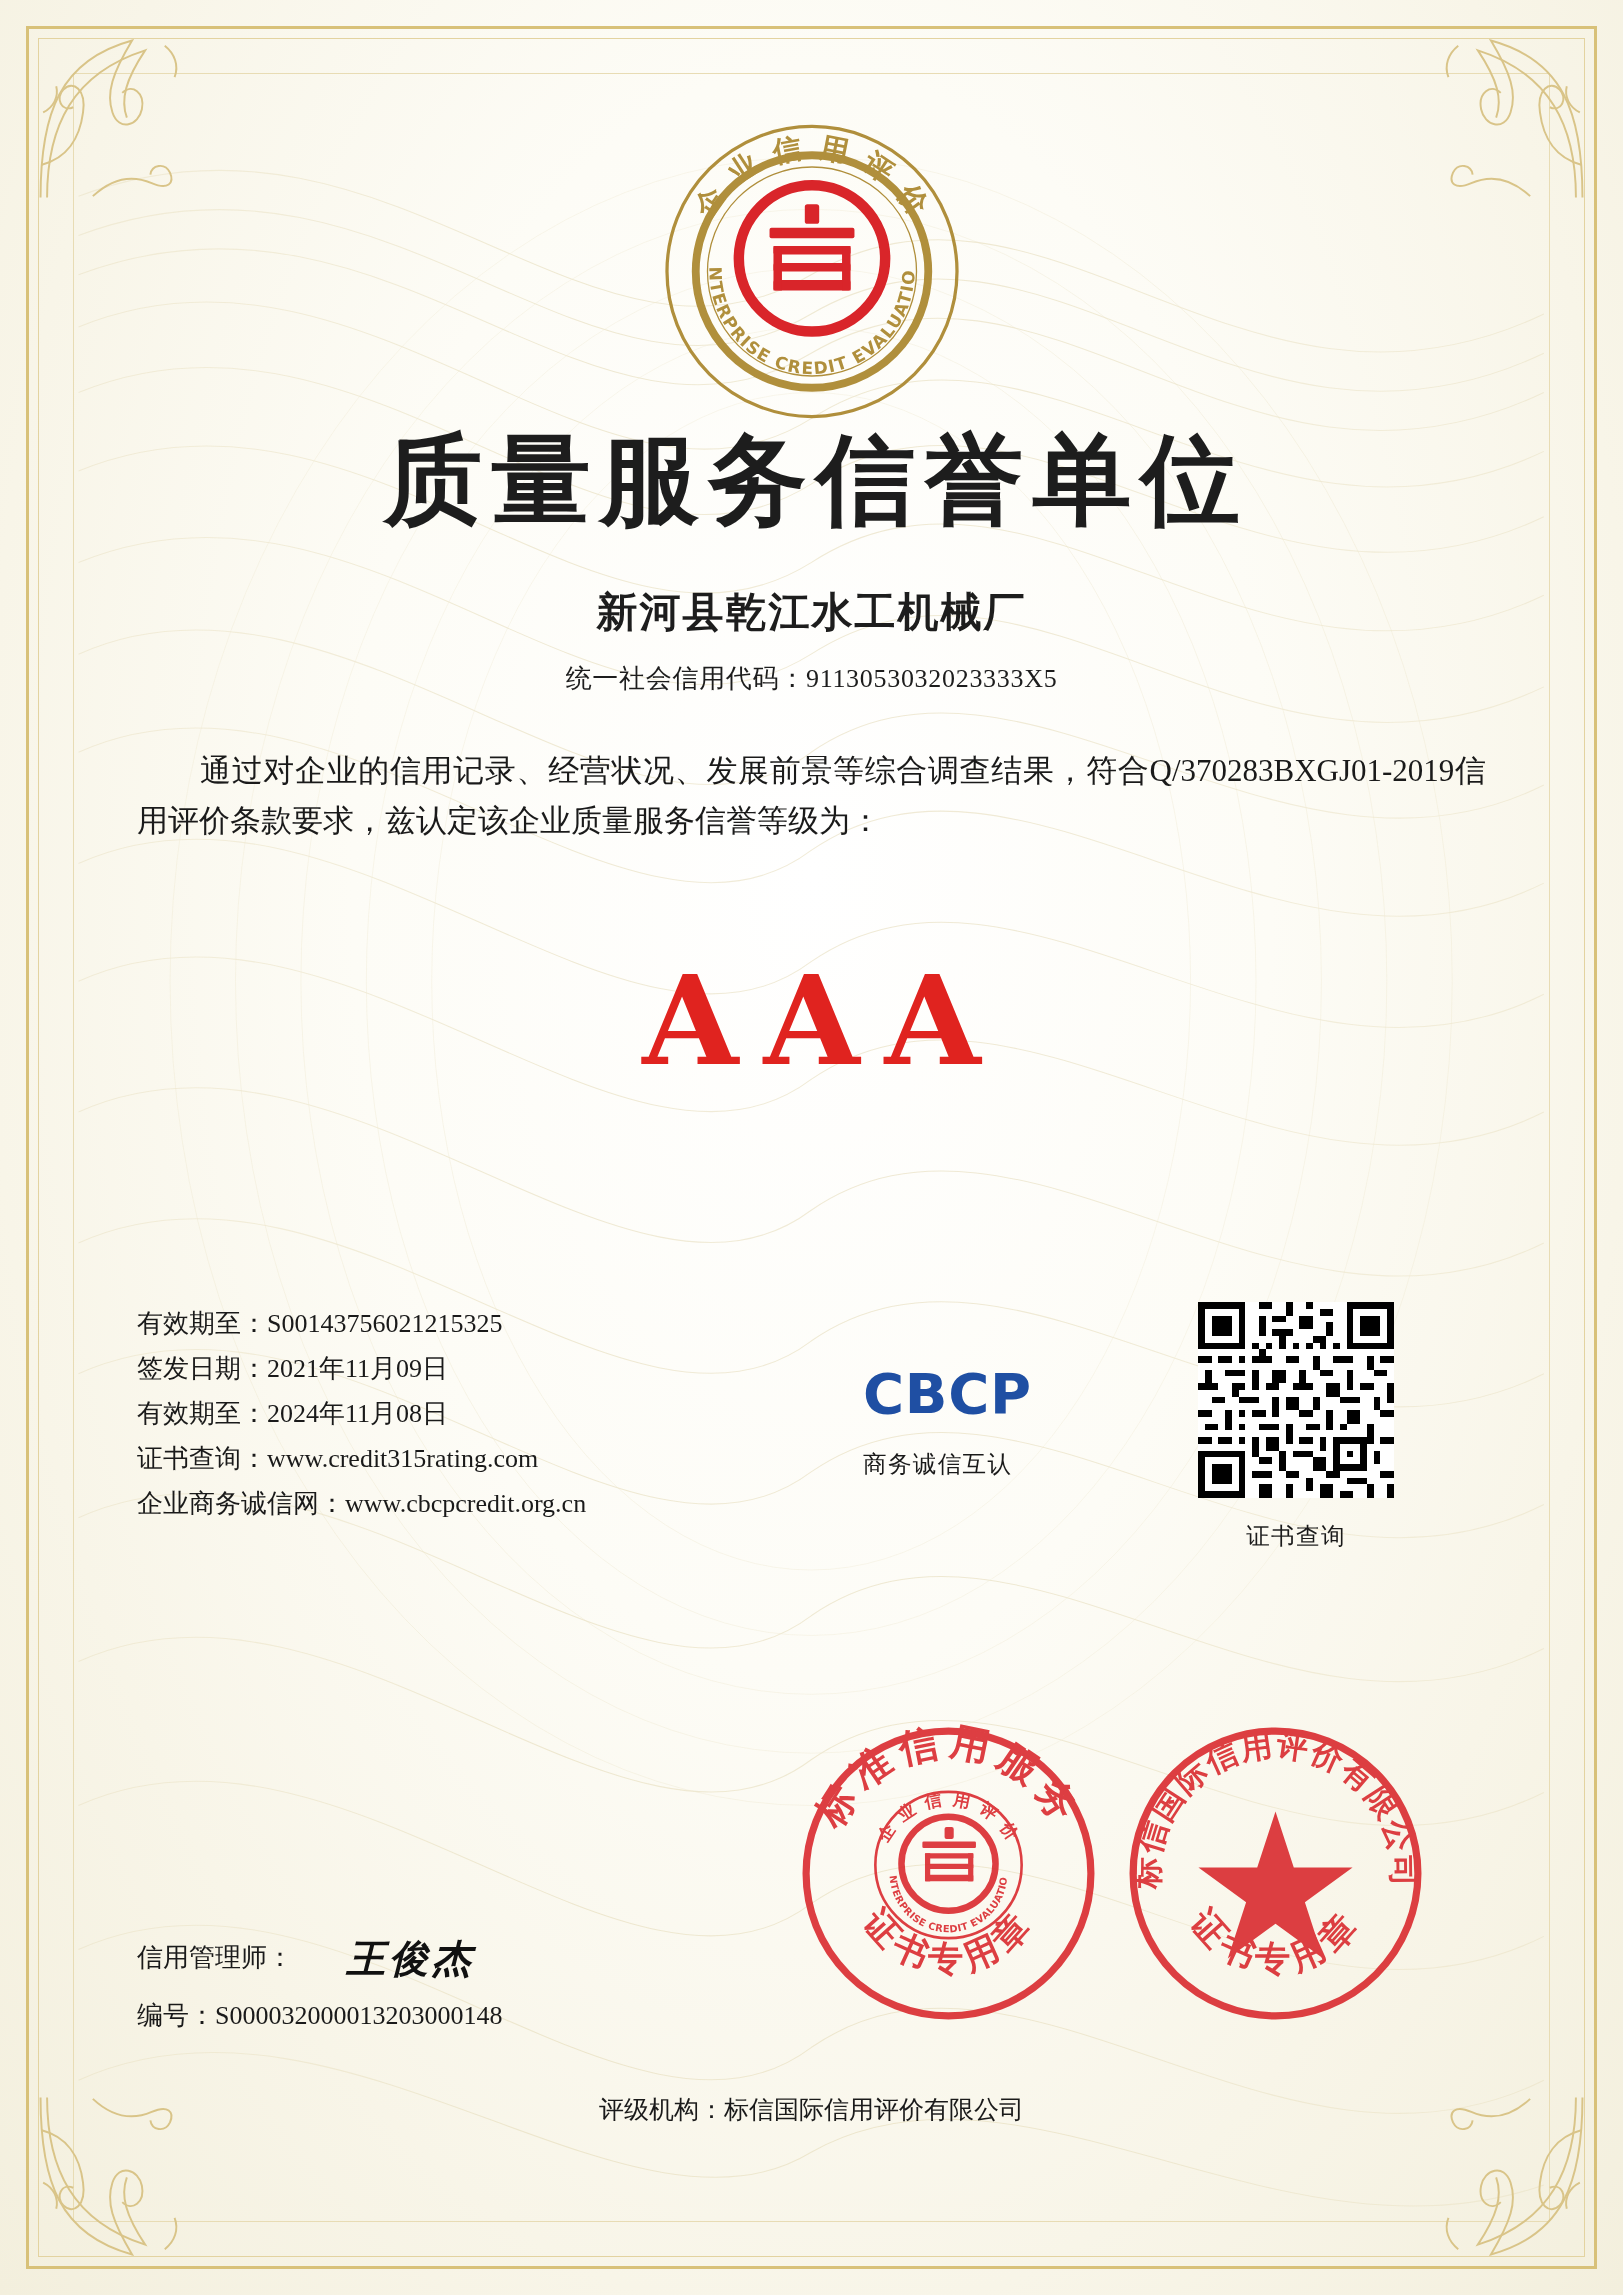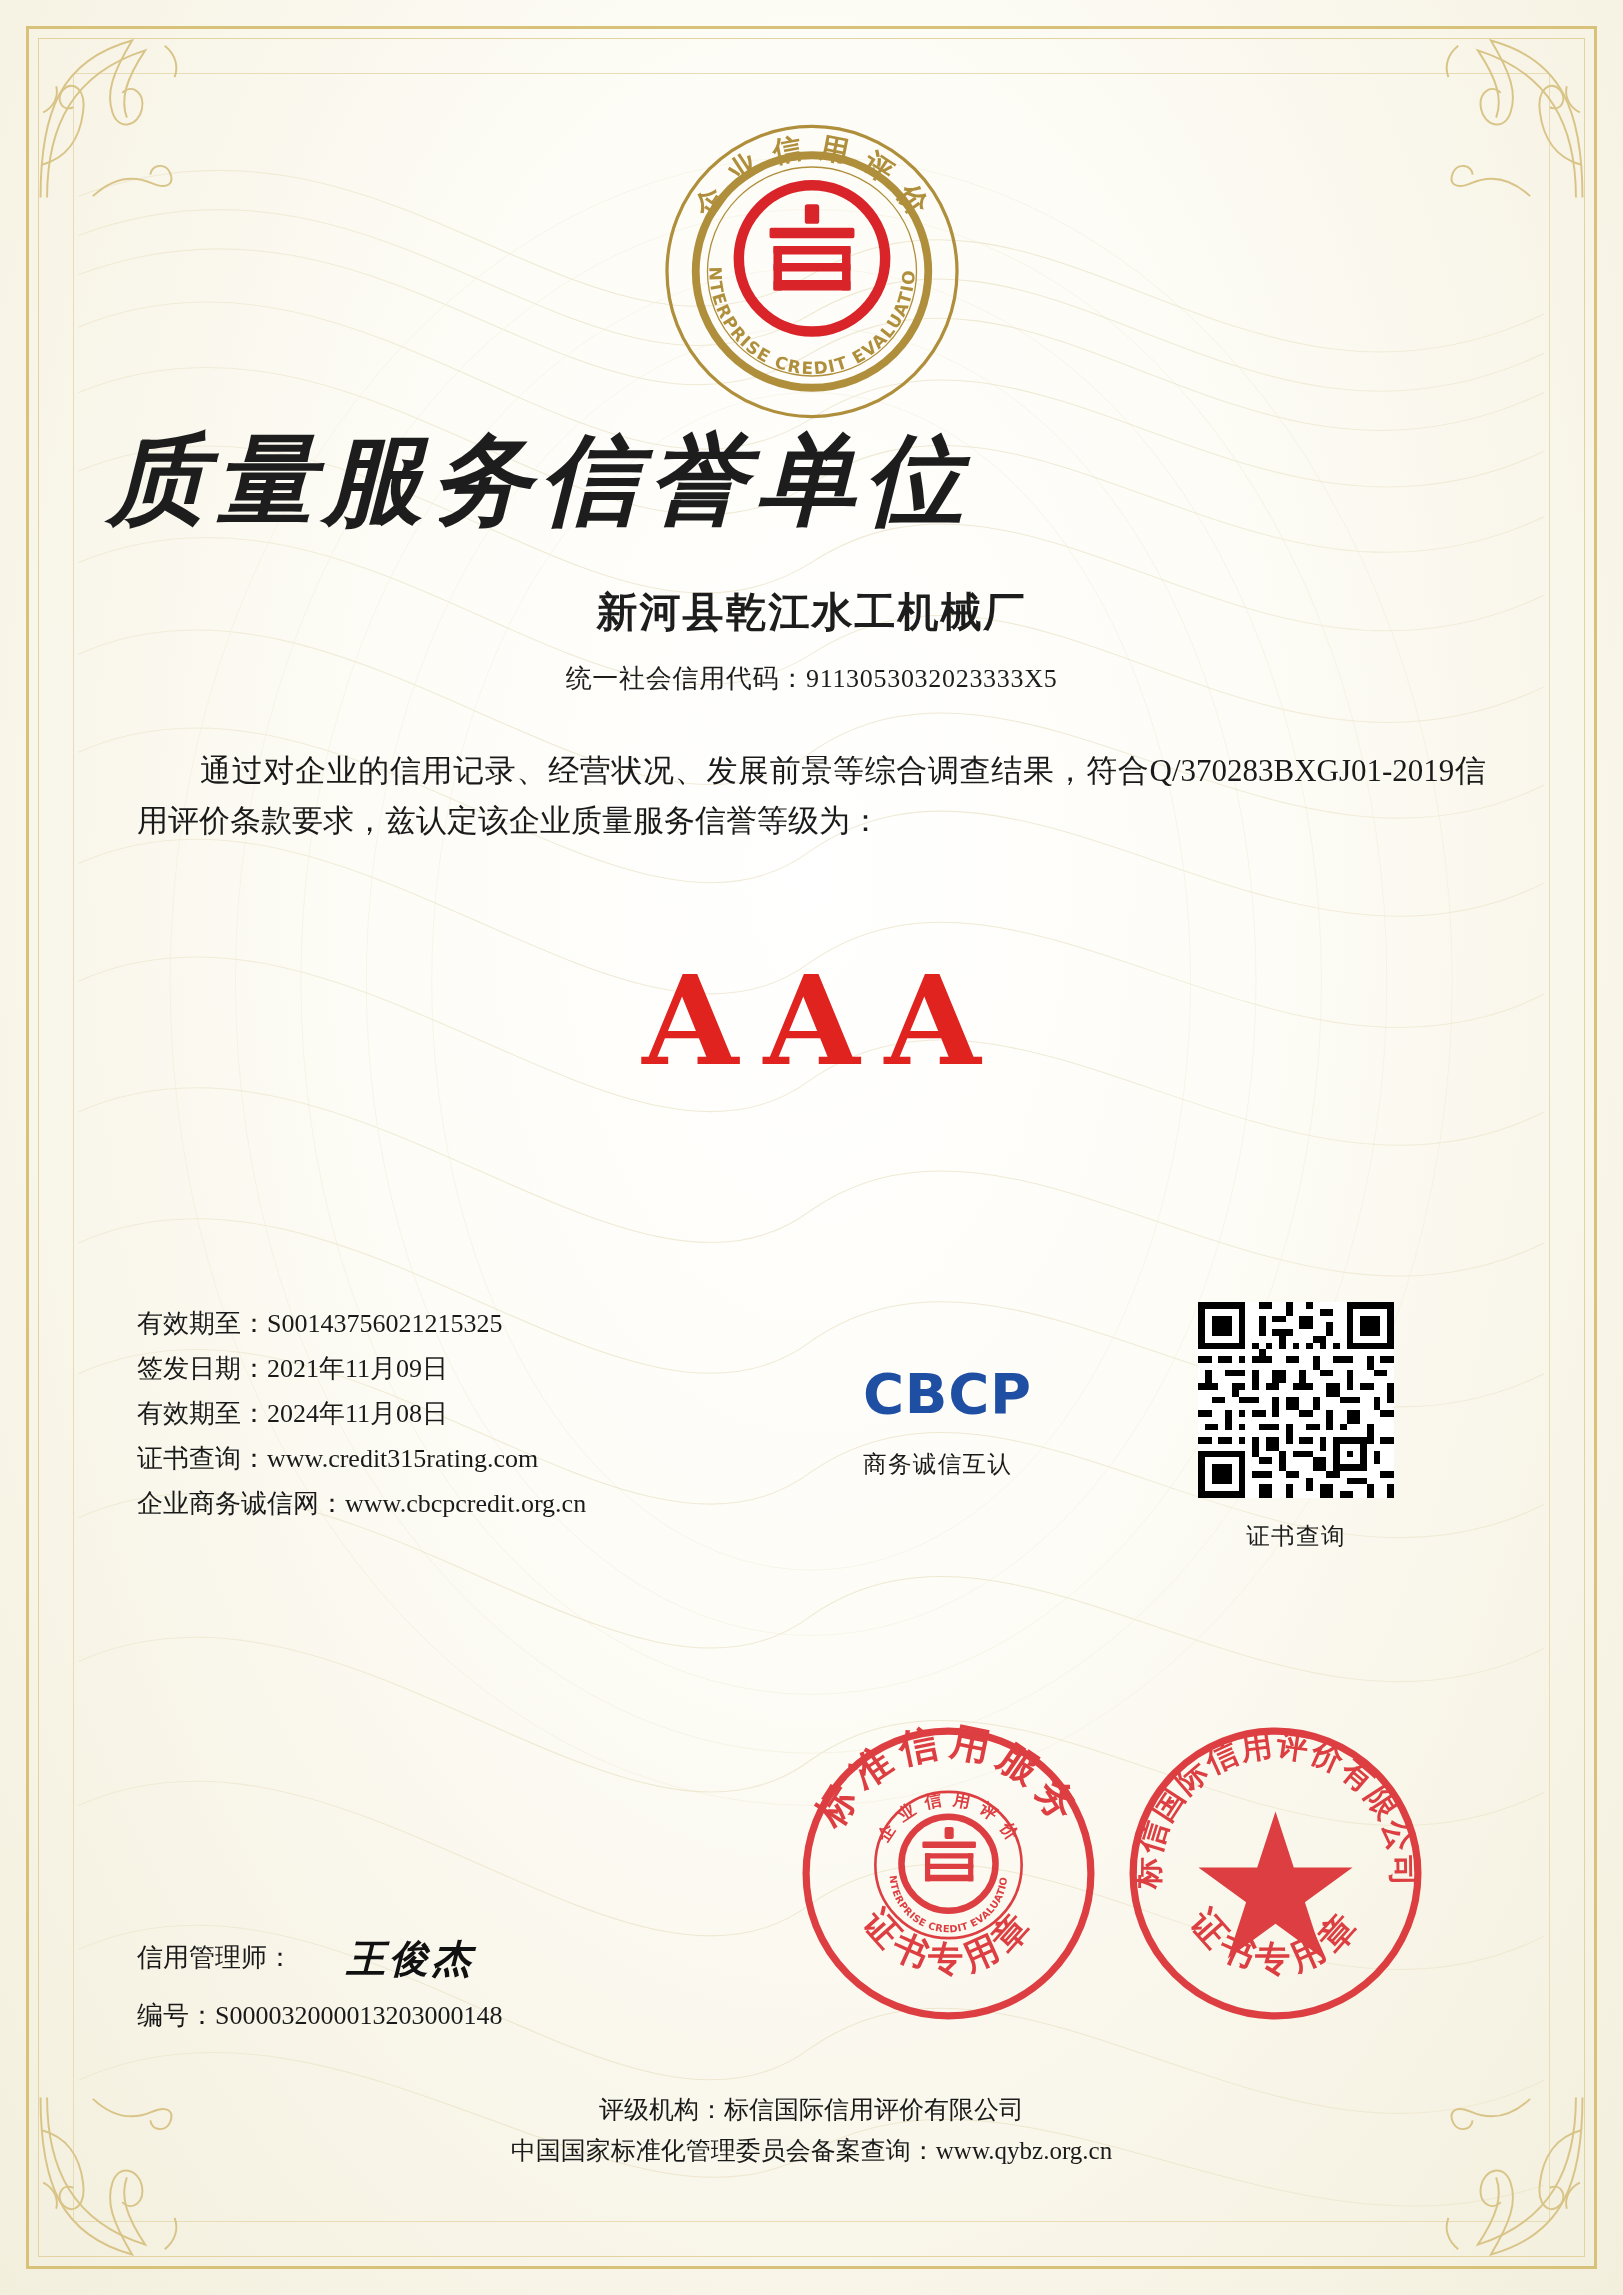--- a/index.html
+++ b/index.html
@@ -91,28 +91,28 @@
     width: 307px;
     height: 307px;
   }
 
   
   .main-title {
     position: absolute;
     top: 327px;
     left: 0;
     right: 0;
+    text-align: center;
     font-family: "DejaVu Serif", "Liberation Serif", serif;
     font-weight: bold;
     font-size: 99px;
     letter-spacing: 9.2px;
     color: #1d1d1d;
     text-indent: 9.2px;
     line-height: 1.1;
-    font-style: italic;
   }
 
   .company-name {
     position: absolute;
     top: 487px;
     left: 0;
     right: 0;
     text-align: center;
     font-family: "DejaVu Sans", "Liberation Sans", sans-serif;
     font-weight: bold;
@@ -586,18 +586,17 @@
     <div class="signature-block">
       <div class="signature-row">
         <span>信用管理师：</span>
         <span class="sig-script">王俊杰</span>
       </div>
       <div>编号：S000032000013203000148</div>
     </div>
 
     <div class="footer">
       <div>评级机构：标信国际信用评价有限公司</div>
-      <div>中国国家标准化管理委员会备案查询：www.qybz.org.cn</div>
     </div>
 
   </div>
 </div>
 
 
 </body></html>

